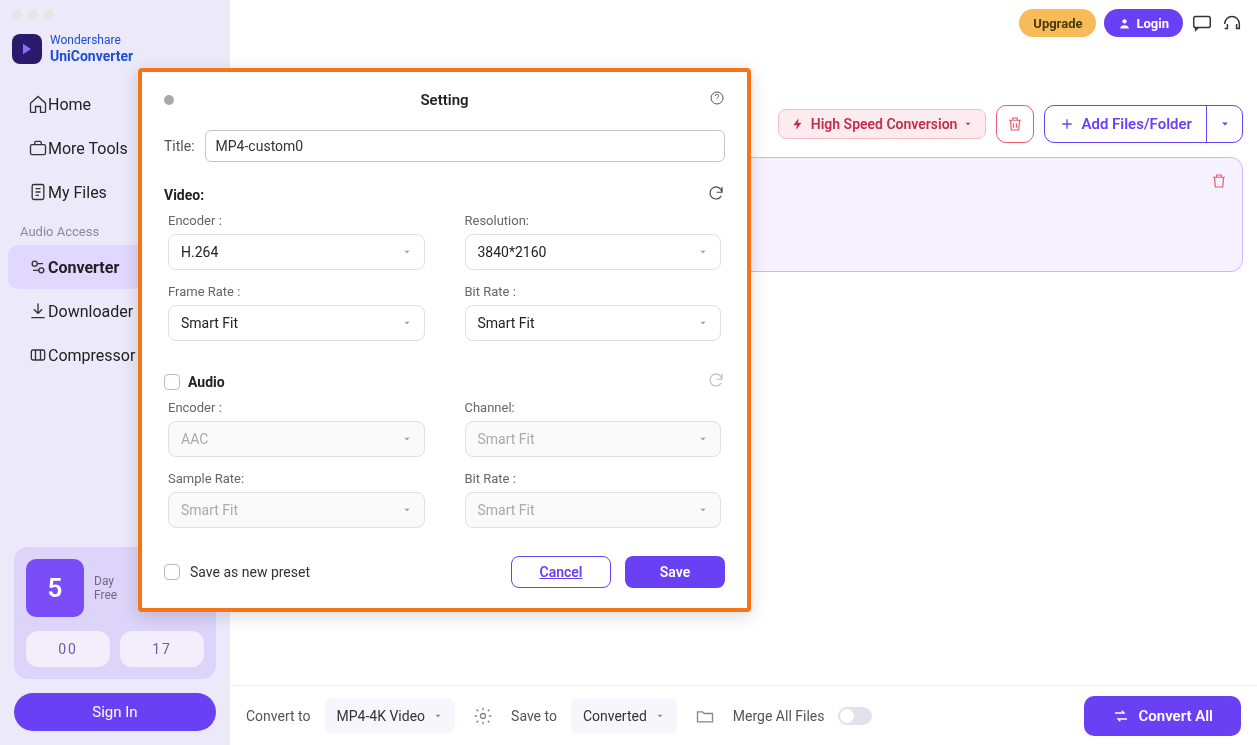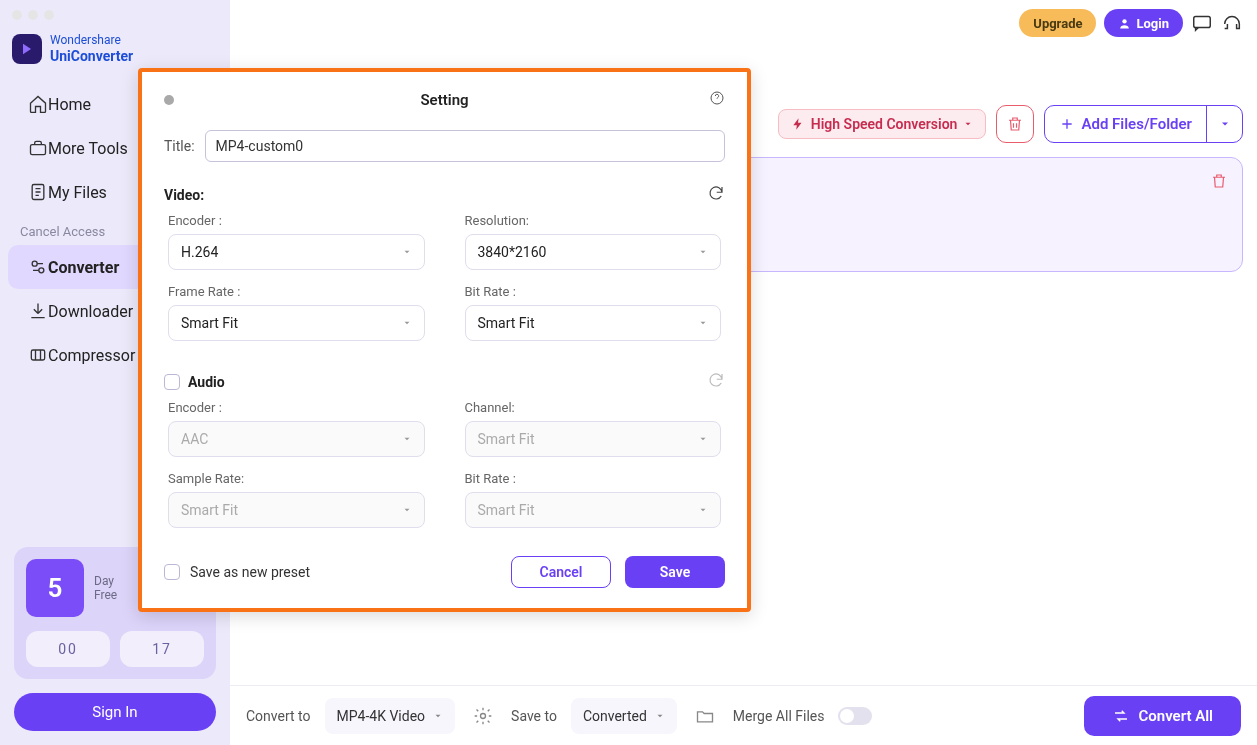--- a/index.html
+++ b/index.html
@@ -98,21 +98,21 @@
 .dropdown.disabled{ color:#aaa; background:#fafafa; cursor:default;}
 .dropdown svg{width:10px;height:10px;fill:#999;}
 .audio-head{ display:flex; align-items:center; gap:8px; margin-top:30px;}
 .audio-head .cb{ width:16px; height:16px; border:1.5px solid #bdb7d6; border-radius:4px; cursor:pointer;}
 .audio-head .reload{margin-left:auto;}
 .audio-head .reload svg{width:18px;height:18px;stroke:#bbb;fill:none;stroke-width:1.6;cursor:pointer;}
 .modal-foot{ display:flex; align-items:center; margin-top:28px;}
 .modal-foot .cb{ width:16px; height:16px; border:1.5px solid #bdb7d6; border-radius:4px; cursor:pointer; margin-right:10px;}
 .modal-foot .lbl{ font-size:14px; color:#333;}
 .modal-foot .btns{ margin-left:auto; display:flex; gap:14px;}
-.btn-cancel{ width:100px; height:32px; border:1.5px solid #6a40f5; background:#fff; color:#6a40f5; border-radius:8px; font-size:14px; font-weight:600; cursor:pointer;}
+.btn-cancel{ width:100px; height:32px; border:1.5px solid #6a40f5; background:#fff; color:#6a40f5; border-radius:8px; font-size:14px; font-weight:600; cursor:pointer;text-decoration:underline;}
 .btn-save{ width:100px; height:32px; border:none; background:#6a40f5; color:#fff; border-radius:8px; font-size:14px; font-weight:600; cursor:pointer;}
 </style>
 </head>
 <body>
 
 <div class="app">
 
   <aside class="sidebar">
     <div class="traffic">
         <span></span>
@@ -145,21 +145,21 @@
       <span>More Tools</span>
     </div>
     <div class="nav-item">
       <svg viewBox="0 0 24 24">
           <rect x="5" y="3" width="14" height="18" rx="2"></rect>
           <path d="M9 8h6M9 12h6M9 16h4"></path>
         </svg>
       <span>My Files</span>
     </div>
 
-    <div class="nav-sep">Cancel Access</div>
+    <div class="nav-sep">Audio Access</div>
 
     <div class="nav-item active">
       <svg viewBox="0 0 24 24">
           <circle cx="8" cy="8" r="3"></circle>
           <circle cx="16" cy="16" r="3"></circle>
           <path d="M11 8h7M6 16h7"></path>
         </svg>
       <span>Converter</span>
     </div>
     <div class="nav-item">

